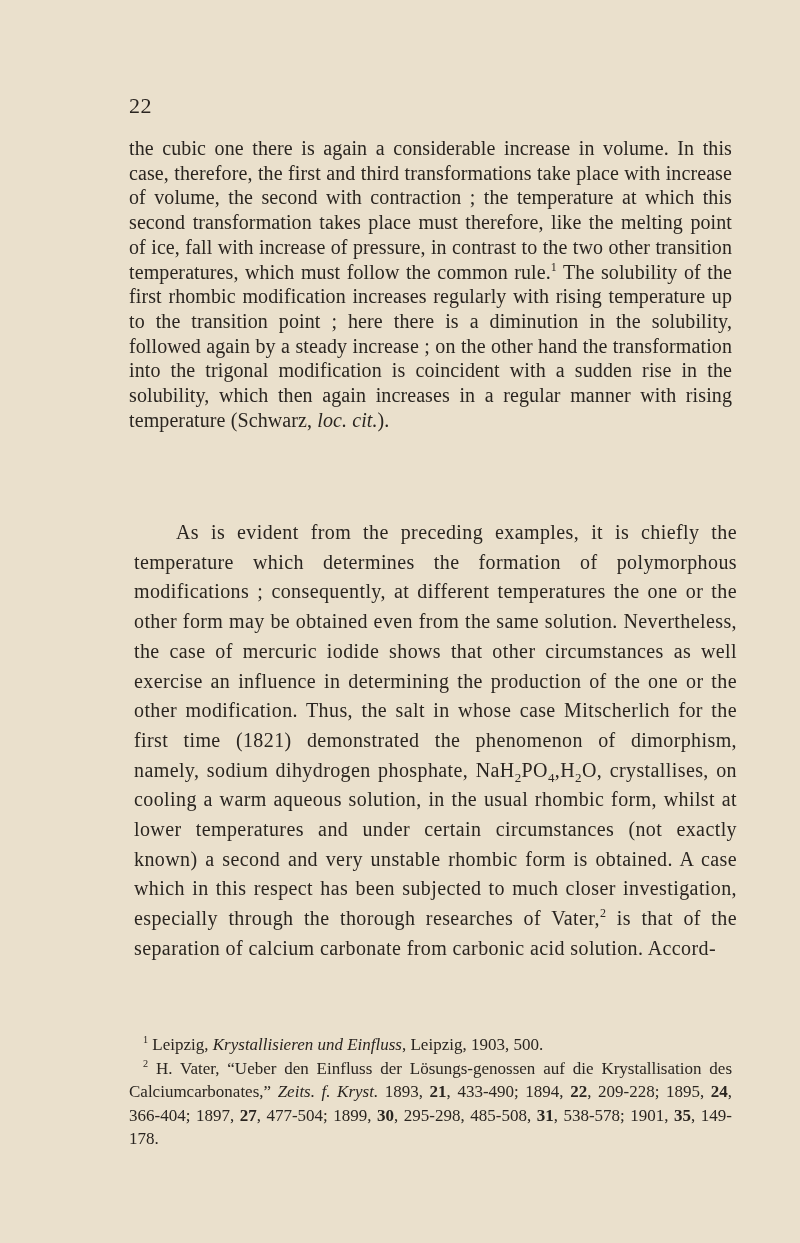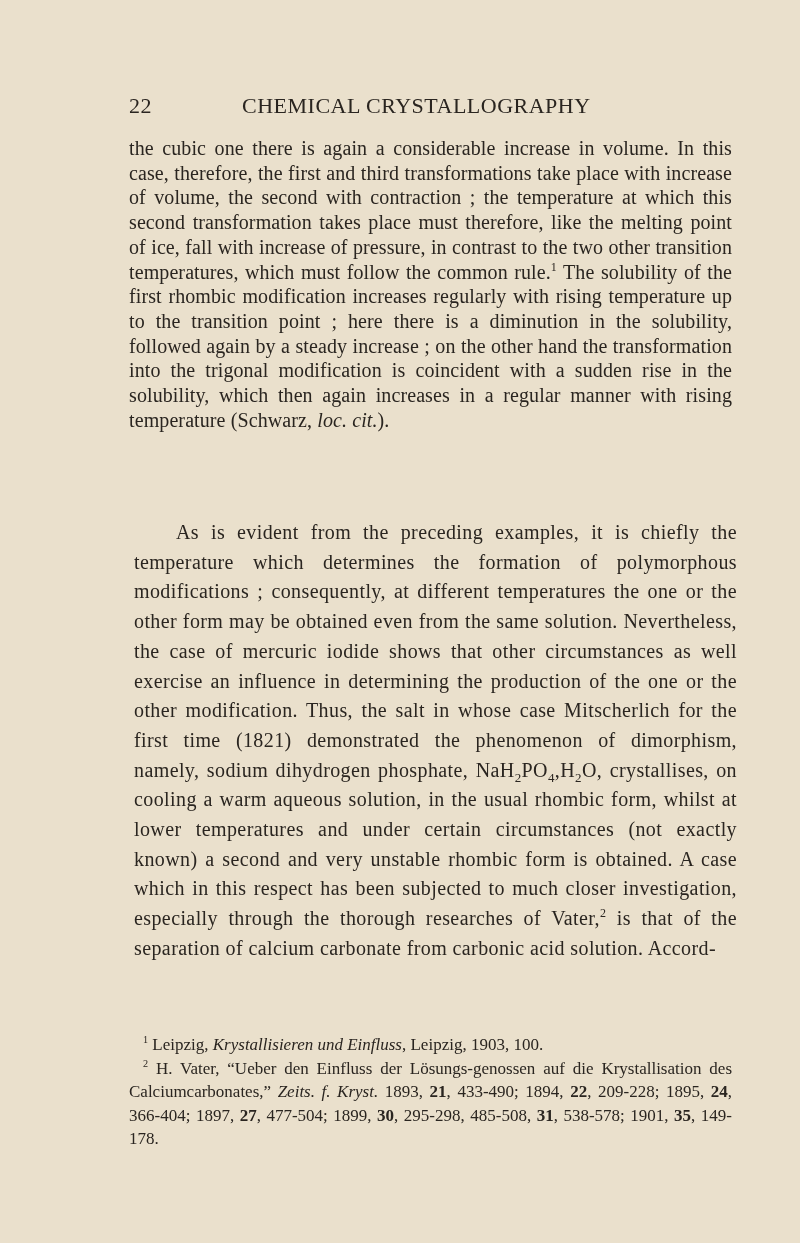--- a/index.html
+++ b/index.html
@@ -40,25 +40,24 @@
   b { font-weight: bold; }
   p { margin: 0; font-family: Liberation Serif, serif; }
 </style>
 </head>
 <body>
 
 <div class="page">
 
   <div class="header">
     <span class="num">22</span>
-    <span class="title">CHEMICAL CRYSTALLOGRAPHY</span>
   </div>
 
   <p class="body1"><span>the cubic one there is again a considerable increase in volume. In this case, therefore, the first and third transformations take place with increase of volume, the second with contraction ; the temperature at which this second transformation takes place must therefore, like the melting point of ice, fall with increase of pressure, in contrast to the two other transition temperatures, which must follow the common rule.</span><sup>1</sup><span> The solubility of the first rhombic modification increases regularly with rising temperature up to the transition point ; here there is a diminution in the solubility, followed again by a steady increase ; on the other hand the transformation into the trigonal modification is coincident with a sudden rise in the solubility, which then again increases in a regular manner with rising temperature (Schwarz, </span><i>loc. cit.</i><span>).</span></p>
 
   <p class="body2"><span class="indent"></span><span>As is evident from the preceding examples, it is chiefly the temperature which determines the formation of polymorphous modifications ; consequently, at different temperatures the one or the other form may be obtained even from the same solution. Nevertheless, the case of mercuric iodide shows that other circumstances as well exercise an influence in determining the production of the one or the other modification. Thus, the salt in whose case Mitscherlich for the first time (1821) demonstrated the phenomenon of dimorphism, namely, sodium dihydrogen phosphate, </span><span><span>NaH</span><sub>2</sub><span>PO</span><sub>4</sub><span>,H</span><sub>2</sub><span>O</span></span><span>, crystallises, on cooling a warm aqueous solution, in the usual rhombic form, whilst at lower temperatures and under certain circumstances (not exactly known) a second and very unstable rhombic form is obtained. A case which in this respect has been subjected to much closer investigation, especially through the thorough researches of Vater,</span><sup>2</sup><span> is that of the separation of calcium carbonate from carbonic acid solution. Accord-</span></p>
 
   <div class="footnotes">
-    <p class="fn"><span class="indent"></span><sup>1</sup><span> Leipzig, </span><i>Krystallisieren und Einfluss</i><span>, Leipzig, 1903, 100.</span></p>
+    <p class="fn"><span class="indent"></span><sup>1</sup><span> Leipzig, </span><i>Krystallisieren und Einfluss</i><span>, Leipzig, 1903, 500.</span></p>
     <p class="fn"><span class="indent"></span><sup>2</sup><span> H. Vater, “Ueber den Einfluss der Lösungs-genossen auf die Krystallisation des Calciumcarbonates,” </span><i>Zeits. f. Kryst.</i><span> 1893, </span><b>21</b><span>, 433-490; </span><span>1894, </span><b>22</b><span>, 209-228; </span><span>1895, </span><b>24</b><span>, 366-404; </span><span>1897, </span><b>27</b><span>, 477-504; </span><span>1899, </span><b>30</b><span>, 295-298, 485-508, </span><span></span><b>31</b><span>, 538-578; </span><span>1901, </span><b>35</b><span>, 149-178.</span></p>
   </div>
 
 </div>
 
 </body></html>

